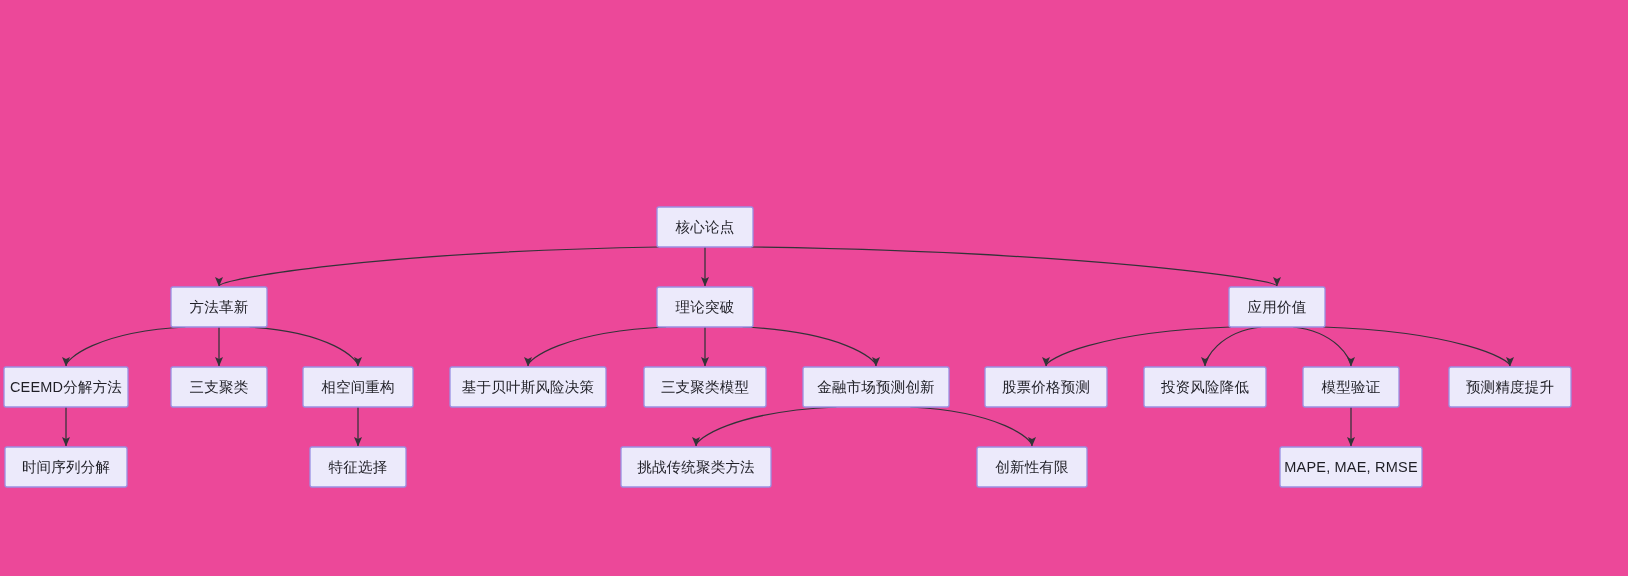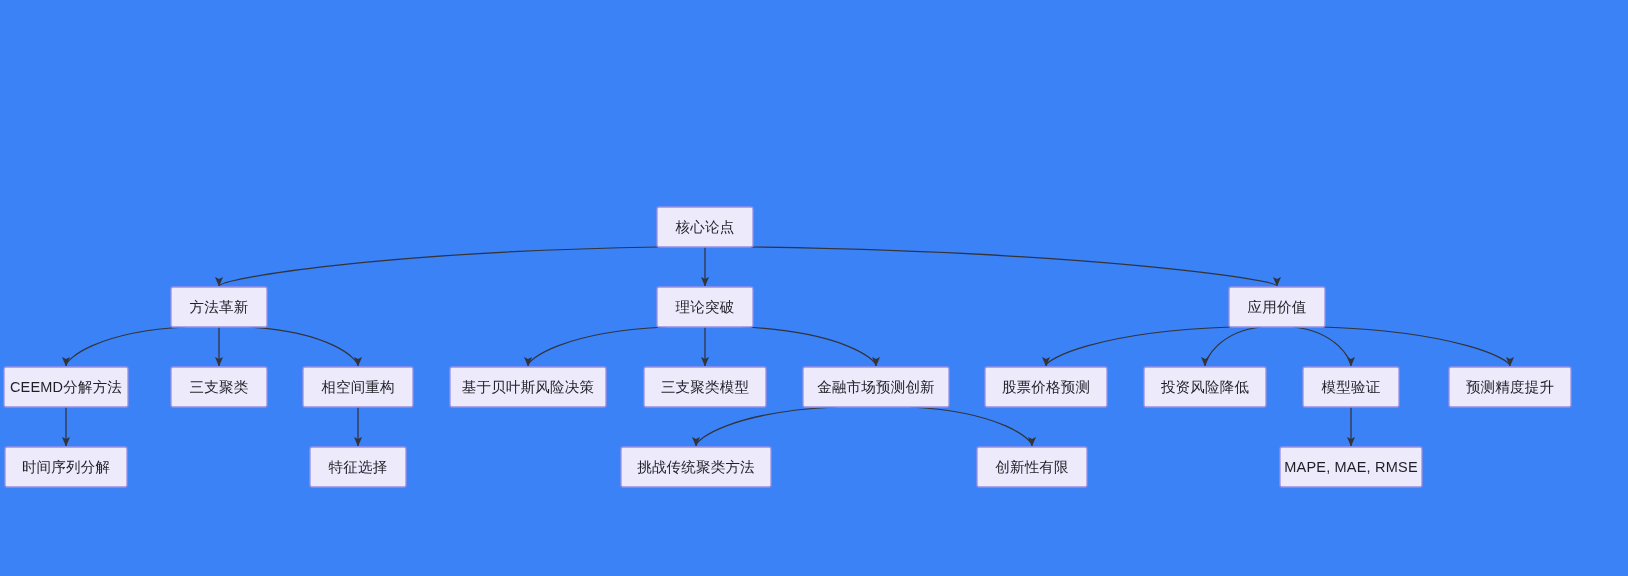--- a/index.html
+++ b/index.html
@@ -4,21 +4,21 @@
 <style>
   html, body {
     margin: 0;
     padding: 0;
     background: #ffffff;
   }
   #canvas {
     position: relative;
     width: 1628px;
     height: 576px;
-    background: #3b82f6;
+    background: #ec4899;
     overflow: hidden;
     font-family: "Liberation Sans", "DejaVu Sans", sans-serif;
   }
   #diagram-svg {
     position: absolute;
     left: 0;
     top: 0;
     width: 1628px;
     height: 576px;
   }

